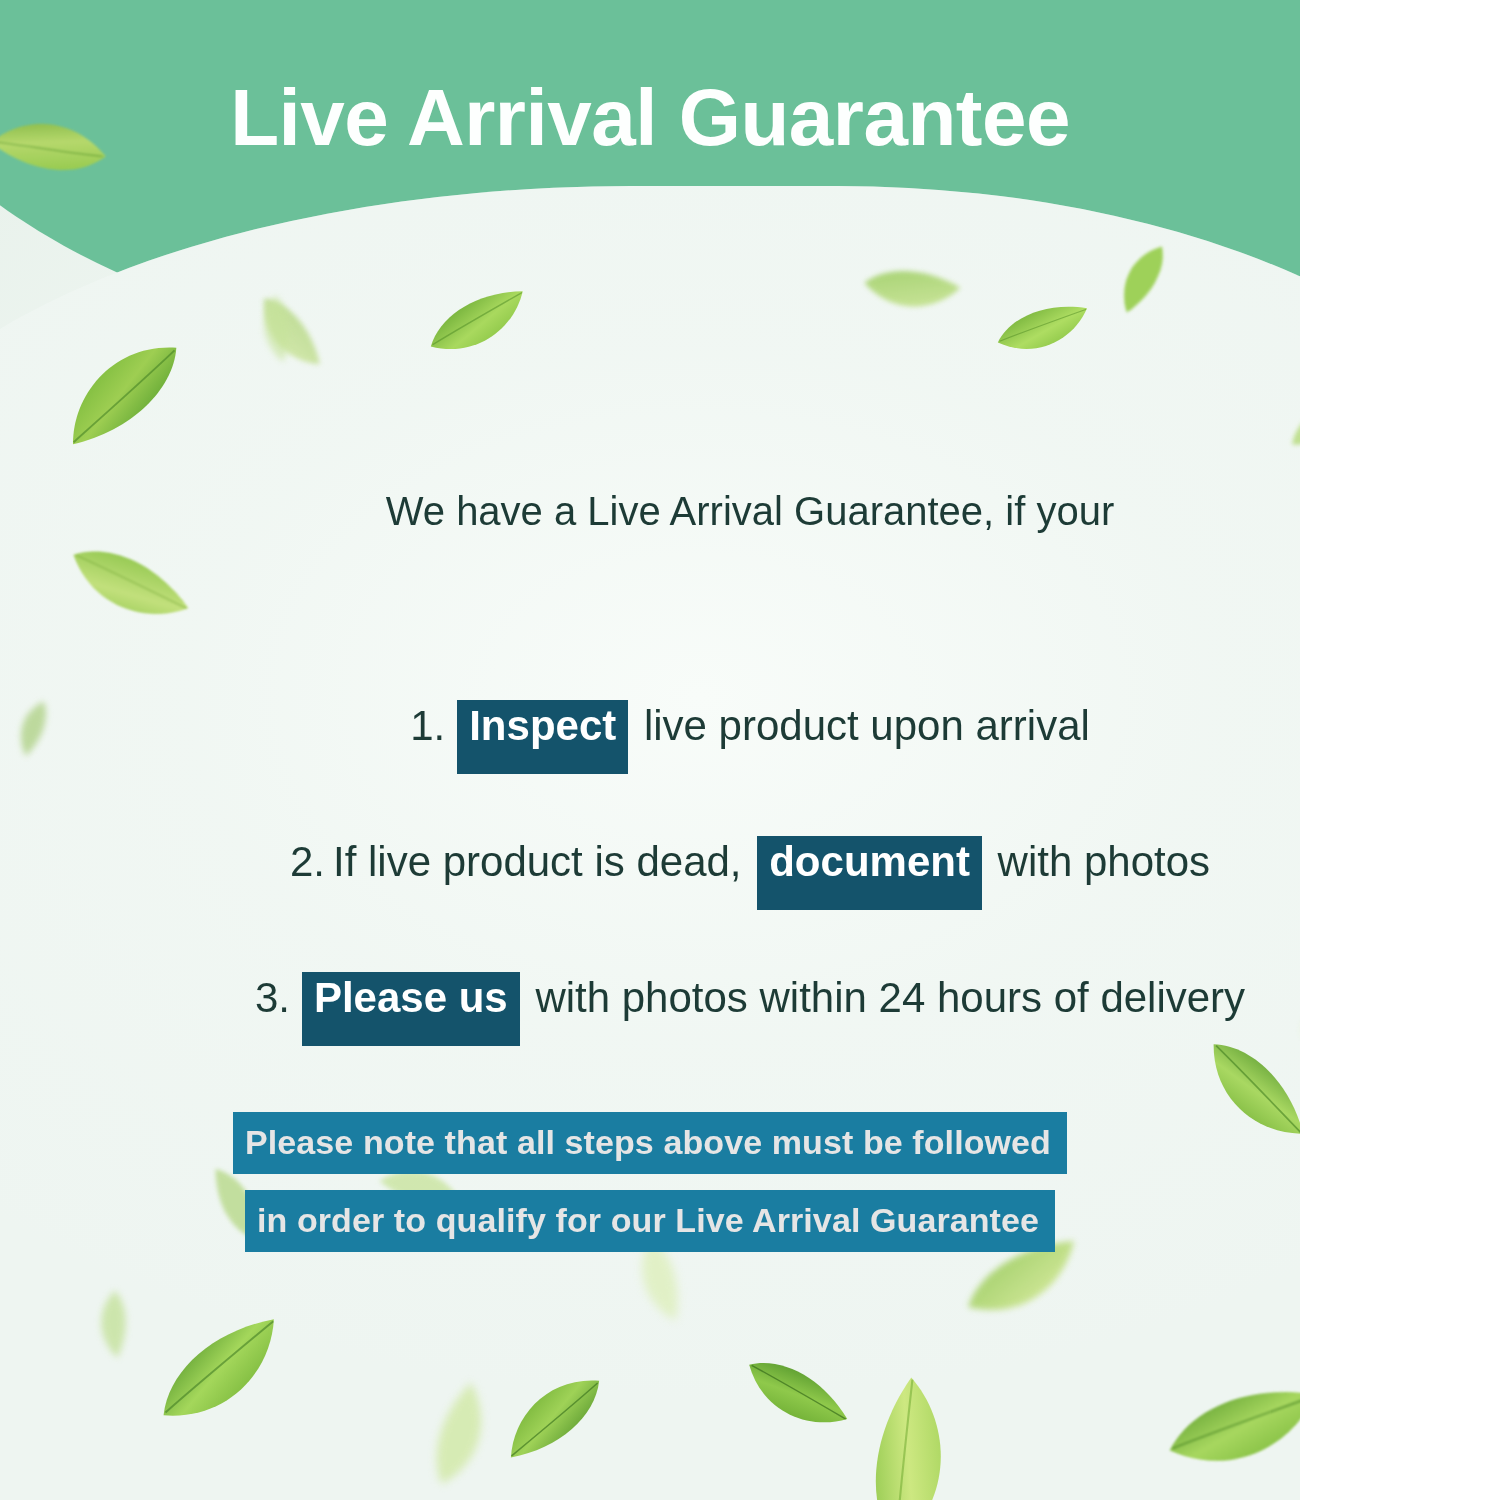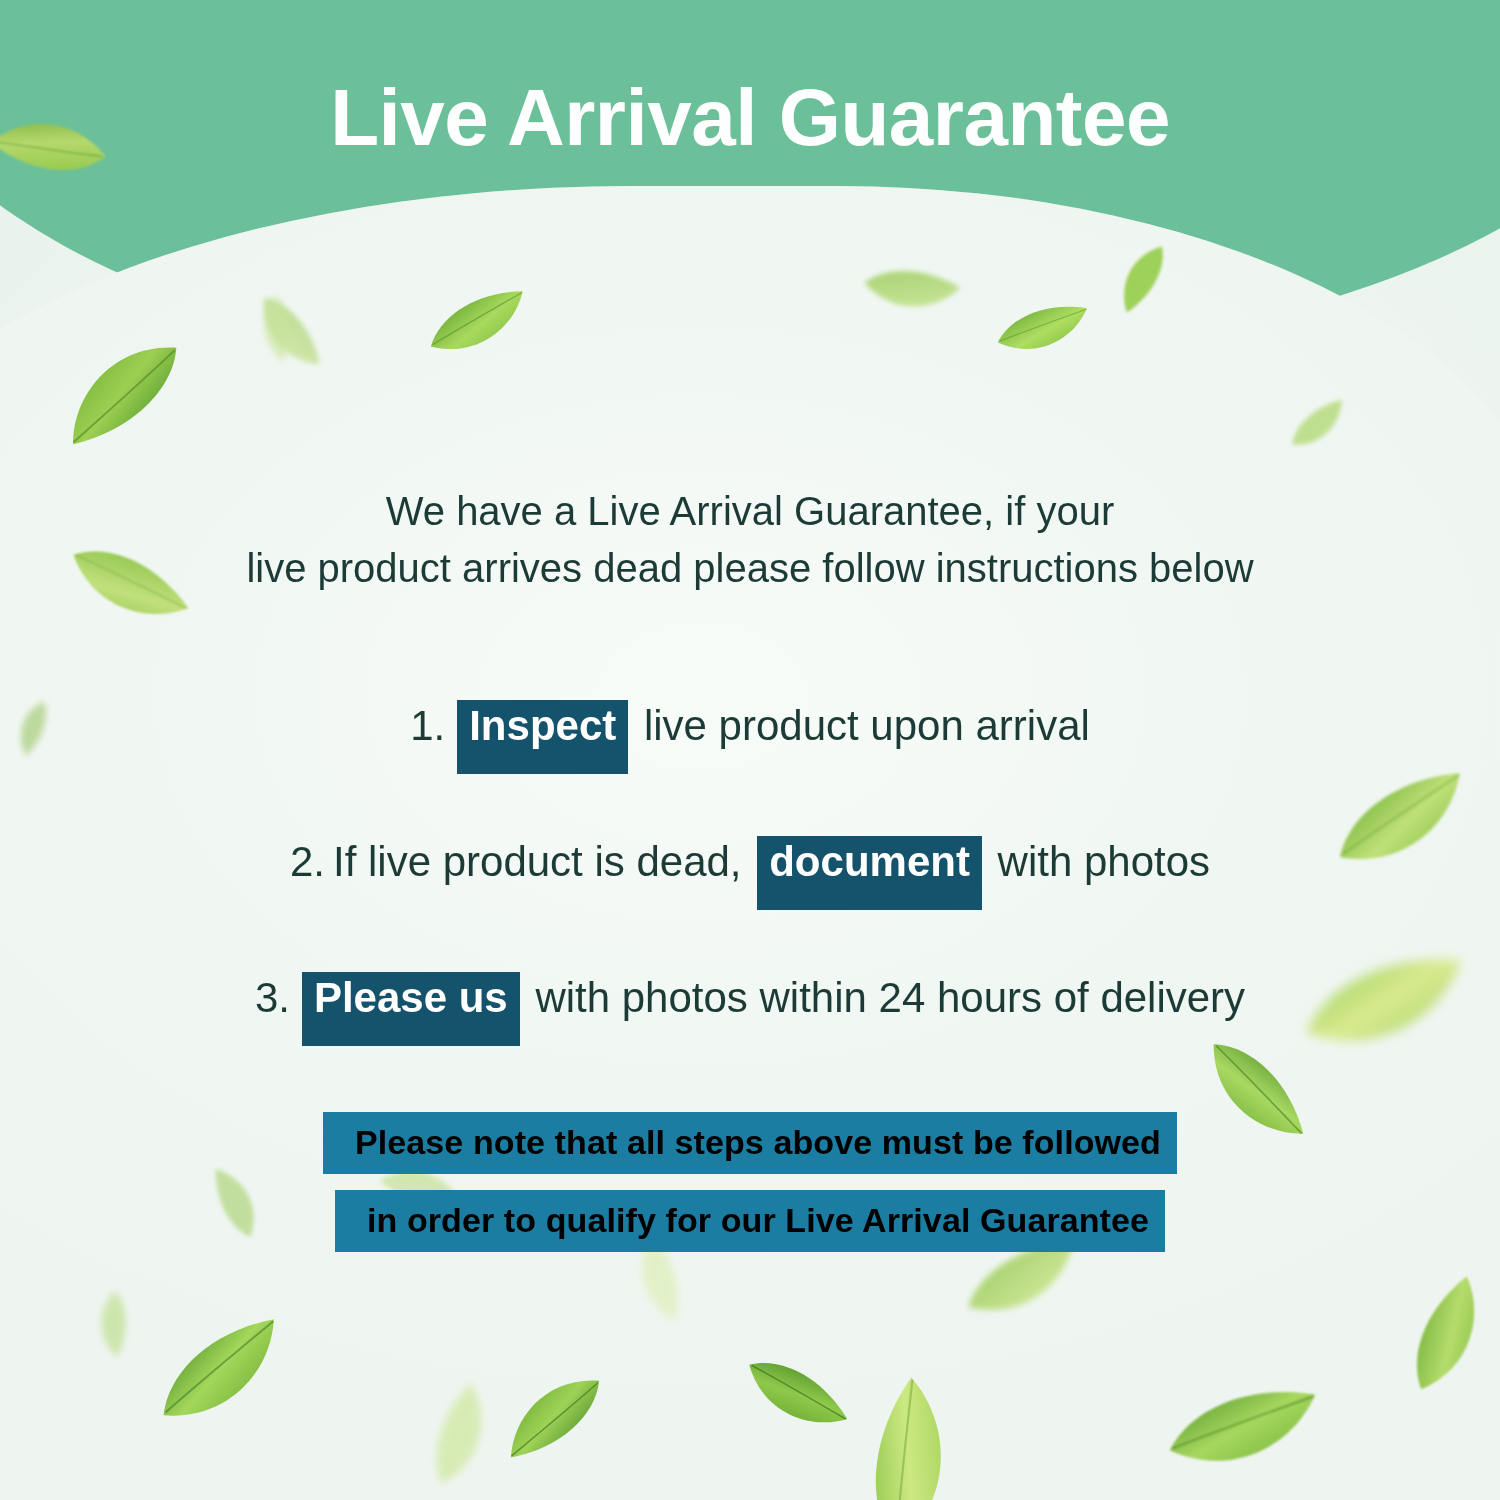--- a/index.html
+++ b/index.html
@@ -2,21 +2,21 @@
 <html><head>
 <meta charset="utf-8">
 <style>
   html, body {
     margin: 0;
     padding: 0;
     background: #ffffff;
   }
   #poster {
     position: relative;
-    width: 1500px;
+    width: 1300px;
     height: 1500px;
     overflow: hidden;
     background: #eef5f1;
     font-family: "Liberation Sans", sans-serif;
   }
 
   
   .bg-sheen {
     position: absolute;
     inset: 0;
@@ -125,25 +125,25 @@
     top: 1112px;
     z-index: 6;
   }
   .note-row {
     text-align: center;
     margin-bottom: 16px;
   }
   .note {
     display: inline-block;
     background: #1a7da1;
-    color: #000000;
+    color: #e5e5e5;
     font-size: 34px;
     font-weight: bold;
     line-height: 44px;
-    padding: 8px 16px 10px 32px;
+    padding: 8px 16px 10px 12px;
     letter-spacing: 0.1px;
     white-space: nowrap;
   }
 
   
   .leaf {
     position: absolute;
     z-index: 4;
     pointer-events: none;
   }
@@ -443,21 +443,20 @@
         <path d="M3 31 C20 9 58 0 97 11 C78 41 39 55 3 31 Z" fill="#c4e294"></path>
       </svg>
   </div>
 
   <div class="title">Live Arrival Guarantee</div>
 
   <div class="content">
 
     <div class="intro">
       <div>We have a Live Arrival Guarantee, if your</div>
-      <div>live product arrives dead please follow instructions below</div>
     </div>
 
     <div class="steps">
 
       <div class="step">
         <span class="num">1.</span><span class="hl">Inspect</span><span style="white-space: pre;"> live product upon arrival</span>
       </div>
 
       <div class="step">
         <span class="num">2.</span><span style="white-space: pre;">If live product is dead, </span><span class="hl">document</span><span style="white-space: pre;"> with photos</span>

